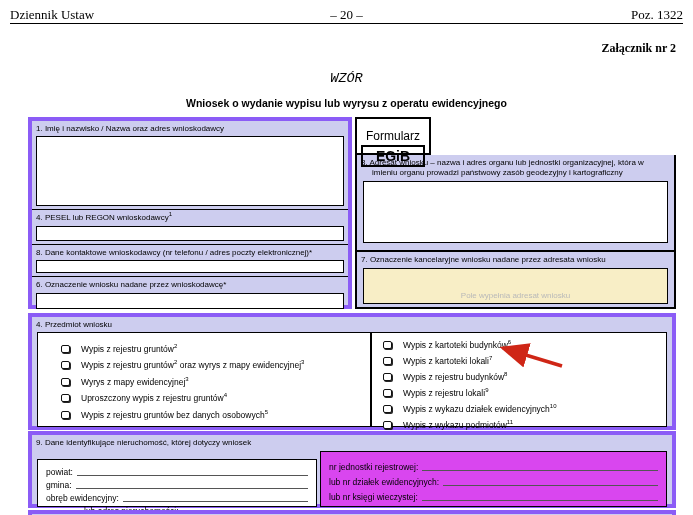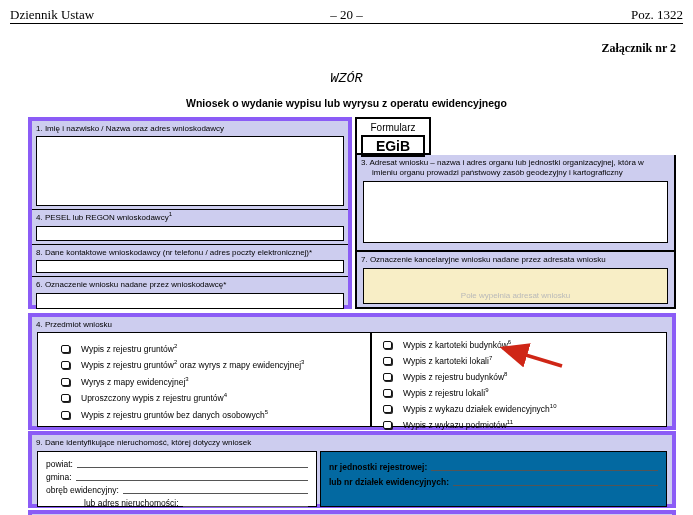--- a/index.html
+++ b/index.html
@@ -42,21 +42,21 @@
   #in4 { height:15px; }
   #in5 { height:13px; }
   #in6 { height:16px; }
 
   
   #tr { left:327px; top:0; width:321px; height:192px; background:transparent; border:none; }
   .tr-row1 { display:flex; height:38px; }
   .cell-data { width:245px; background:#cdcdef; border:2px solid #000; border-right:none; }
   .cell-data .wbox { margin:1px 6px 4px; height:17px; }
   .cell-form { width:76px; background:#fff; border:2px solid #000; text-align:center; }
-  .cell-form .flabel { padding-top:3px; font-size:10px; }
+  .cell-form .flabel { padding-top:10px; font-size:12px; }
   .egib { margin:2px 4px 3px; border:2px solid #000; font-weight:bold; font-size:14px; padding:1px 0; }
   .sec3 { background:#cdcdef; border:2px solid #000; border-top:none; height:97px; }
   .sec3 .wbox { margin:0 6px 6px; height:62px; }
   .sec7 { background:#cdcdef; border:2px solid #000; border-top:none; height:57px; }
   .cream {
     background:#f8eec6; border:1px solid #000; margin:1px 6px 5px; height:36px;
     display:flex; align-items:flex-end; justify-content:center;
   }
   .cream .ph { color:#b9b9b9; font-size:8px; padding-bottom:3px; }
 
@@ -69,22 +69,22 @@
   .s8-right .opt { height:16px; }
   .cb {
     width:9px; height:8px; border:1.5px solid #111; border-radius:2px;
     box-shadow:1px 1px 0 rgba(0,0,0,.85); margin-right:11px; flex:none; background:#fff;
   }
   .opt-text { white-space:nowrap; }
 
   
   #s9 { left:0; top:314px; width:648px; height:77px; }
   .s9-wrap { display:flex; gap:3px; margin:1px 5px 5px; height:56px; }
-  .s9-l { width:280px; background:#fff; border:1px solid #000; padding:4px 8px 0; }
-  .s9-r { flex:1; background:#0369a1; border:1px solid #000; padding:5px 8px 0;font-weight:bold; }
+  .s9-l { width:280px; background:#fff; border:1px solid #000; padding:4px 8px 0;margin-top:8px; }
+  .s9-r { flex:1; background:#d946ef; border:1px solid #000; padding:5px 8px 0; }
   .frow { display:flex; align-items:flex-end; height:13px; font-size:8.5px; }
   .s9-r .frow { height:15px; }
   .frow .lbl { line-height:10px; white-space:nowrap; }
   .fline { flex:1; border-bottom:1px solid #555; margin:0 0 1px 4px; height:0; }
   .indent { margin-left:38px; }
 
   
   #s10 { left:0; top:393px; width:648px; height:26px; overflow:hidden; }
 
   
@@ -216,20 +216,24 @@
         </div>
         <div class="s9-r">
           <div class="frow">
               <span class="lbl">nr jednostki rejestrowej:</span>
               <span class="fline"></span>
             </div>
           <div class="frow">
               <span class="lbl">lub nr działek ewidencyjnych:</span>
               <span class="fline"></span>
             </div>
+          <div class="frow">
+              <span class="lbl">lub nr księgi wieczystej:</span>
+              <span class="fline"></span>
+            </div>
         </div>
       </div>
     </div>
 
     <div class="blk" id="s10">
       <div class="sec-header">10. Uzasadnienie wniosku o wydanie wypisu z ewidencji gruntów i budynków zawierającego dane podmiotów, o których mowa w art. 20 ust. 2 pkt 1 ustawy</div>
     </div>
   </div>
 
   <svg class="arrow-svg" viewBox="0 0 110 42">

